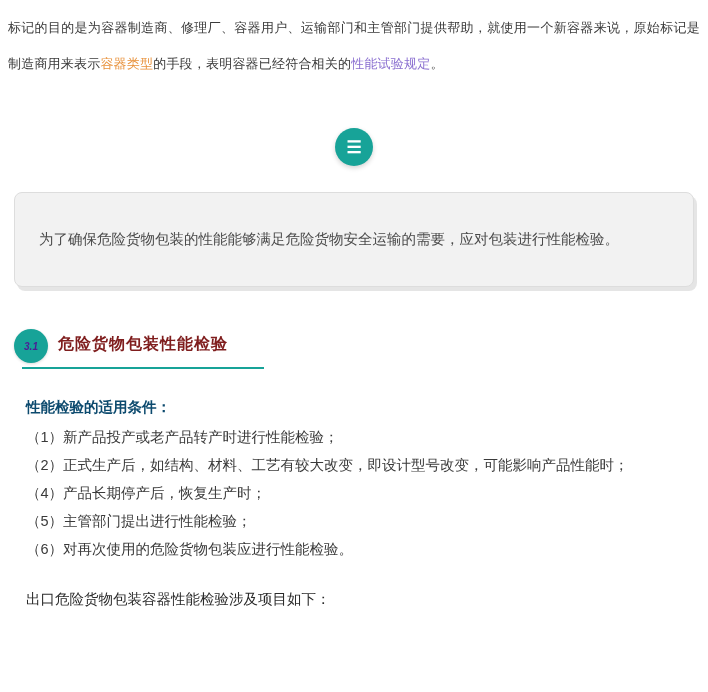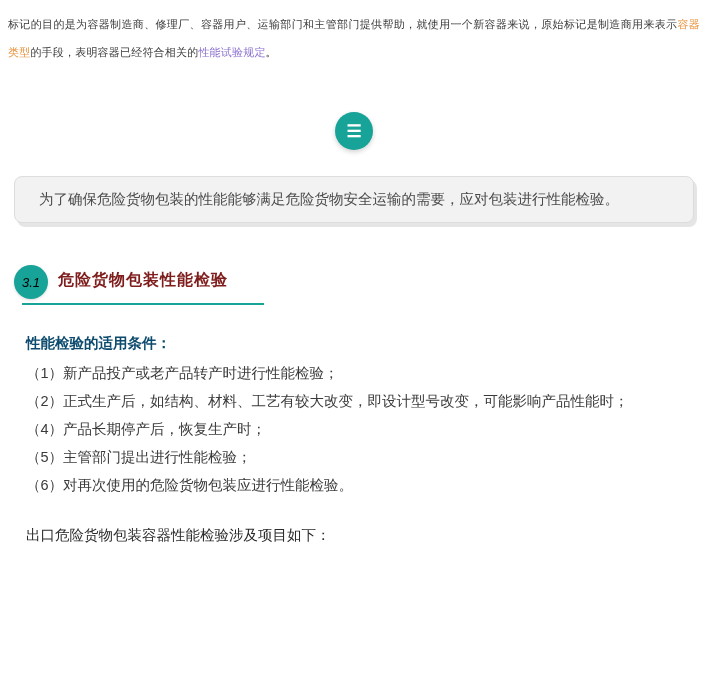--- a/index.html
+++ b/index.html
@@ -18,22 +18,22 @@
   .page {
     position: relative;
     width: 708px;
     height: 692px;
     padding: 0;
   }
 
   
   .intro {
     margin: 10px 8px 5px 8px;
-    font-size: 11px;
-    line-height: 28px;
+    font-size: 13px;
+    line-height: 36px;
     color: #3a3a3a;
     text-align: justify;
     letter-spacing: 0.2px;
   }
   .intro .hl-orange {
     color: #e8913a;
   }
   .intro .hl-purple {
     color: #8a6fd0;
   }
@@ -68,21 +68,21 @@
     letter-spacing: 1.5px;
   }
 
   
   .callout {
     position: relative;
     margin: 26px 14px 0 14px;
     background: #f2f2f2;
     border: 1px solid #dddddd;
     border-radius: 8px;
-    padding: 8px 24px;
+    padding: 32px 24px;
     font-size: 14.5px;
     line-height: 29px;
     color: #4a4a4a;
     box-shadow: 3px 4px 0 rgba(0,0,0,0.10);
     text-align: justify;
   }
 
   
   .subsection {
     margin: 42px 0 0 14px;
@@ -90,26 +90,26 @@
     align-items: center;
     gap: 10px;
     position: relative;
     width: 240px;
   }
   .num-badge {
     width: 34px;
     height: 34px;
     border-radius: 50%;
     background: #17a398;
-    color: #000000;
+    color: #4c1d95;
     display: flex;
     align-items: center;
     justify-content: center;
-    font-size: 13px;
-    font-weight: normal;
+    font-size: 10px;
+    font-weight: bold;
     font-style: italic;
     flex: 0 0 auto;
     box-shadow: 0 1px 3px rgba(0,0,0,0.15);
   }
   .subsection-title {
     font-size: 16px;
     font-weight: bold;
     color: #7f1d1d;
     letter-spacing: 1px;
     padding-bottom: 4px;

